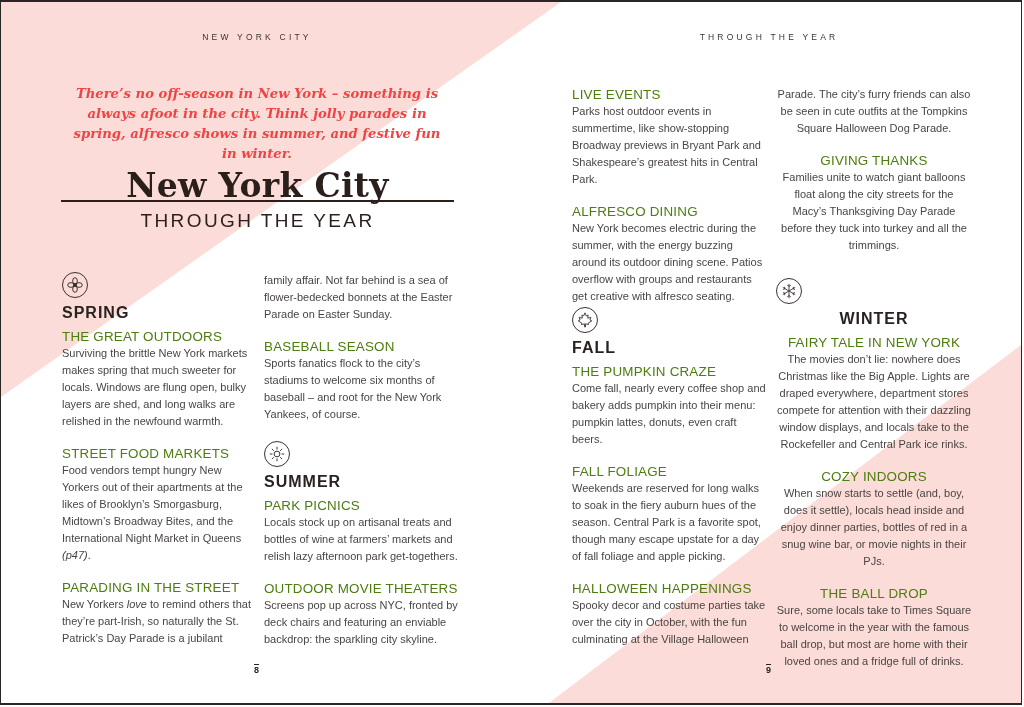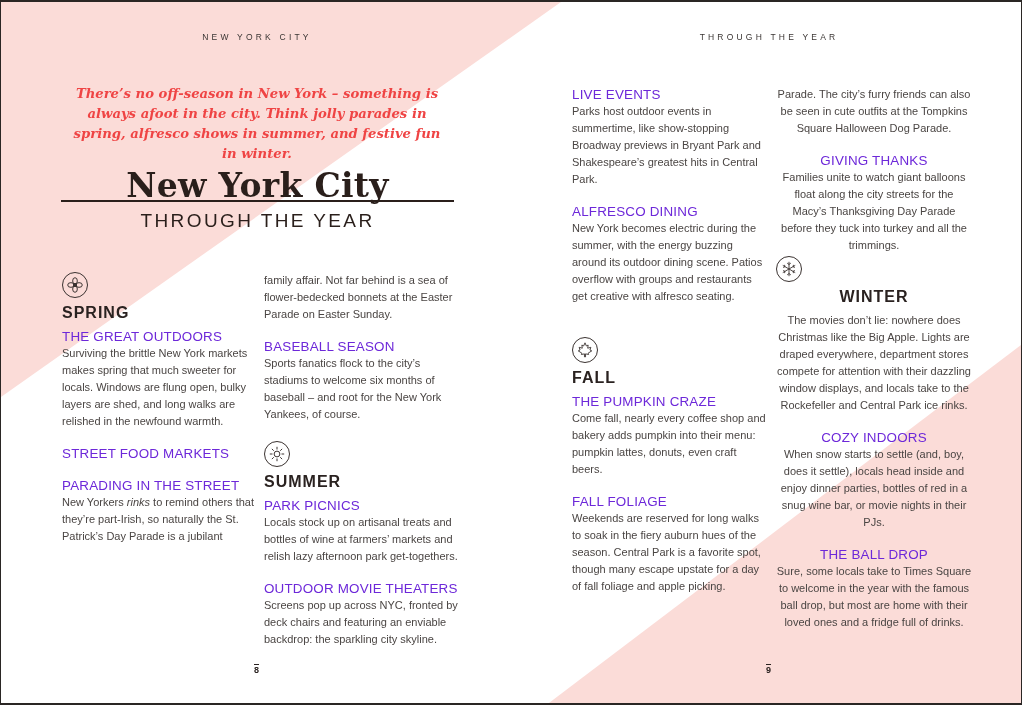--- a/index.html
+++ b/index.html
@@ -53,21 +53,21 @@
       box-sizing: border-box; display: flex; align-items: center; justify-content: center;
       margin-bottom: 6px;
     }
     .season-icon svg { width: 18px; height: 18px; }
     .season-title {
       font-size: 16px; font-weight: bold; letter-spacing: 1px; color: #2a2220;
       margin: 0 0 6px 0;
     }
     .entry { margin-bottom: 15px; }
     .entry-title {
-      font-size: 13.4px; letter-spacing: 0.2px; color: #6d28d9; line-height: 17px;
+      font-size: 13.4px; letter-spacing: 0.2px; color: #4d7c0f; line-height: 17px;
       text-transform: uppercase;
     }
     .entry-body { font-size: 11px; line-height: 17px; color: #4a4543; }
     .entry-body em { font-style: italic; }
     .page-num {
       position: absolute; top: 663px; font-size: 9px; font-weight: bold; color: #2a2220;
       text-decoration: overline;
     }
   </style>
 </head>
@@ -104,24 +104,25 @@
         </svg>
       </div>
       <div class="season-title">SPRING</div>
 
       <div class="entry">
         <div class="entry-title">THE GREAT OUTDOORS</div>
         <div class="entry-body">Surviving the brittle New York markets makes spring that much sweeter for locals. Windows are flung open, bulky layers are shed, and long walks are relished in the newfound warmth.</div>
       </div>
       <div class="entry">
         <div class="entry-title">STREET FOOD MARKETS</div>
+        <div class="entry-body"><span>Food vendors tempt hungry New Yorkers out of their apartments at the likes of Brooklyn’s Smorgasburg, Midtown’s Broadway Bites, and the International Night Market in Queens </span><em>(p47)</em><span>.</span></div>
       </div>
       <div class="entry">
         <div class="entry-title">PARADING IN THE STREET</div>
-        <div class="entry-body"><span>New Yorkers </span><em>rinks</em><span> to remind others that they’re part-Irish, so naturally the St. Patrick’s Day Parade is a jubilant</span></div>
+        <div class="entry-body"><span>New Yorkers </span><em>love</em><span> to remind others that they’re part-Irish, so naturally the St. Patrick’s Day Parade is a jubilant</span></div>
       </div>
     </div>
 
     <div class="col" style="left:263px; top:270px;">
       <div class="entry">
         <div class="entry-body">family affair. Not far behind is a sea of flower-bedecked bonnets at the Easter Parade on Easter Sunday.</div>
       </div>
       <div class="entry" style="margin-bottom:18px;">
         <div class="entry-title">BASEBALL SEASON</div>
         <div class="entry-body">Sports fanatics flock to the city’s stadiums to welcome six months of baseball – and root for the New York Yankees, of course.</div>
@@ -156,67 +157,72 @@
   </div>
 
   <div class="page right">
     <div class="running-head">THROUGH THE YEAR</div>
 
     <div class="col" style="left:59px; top:84px;">
       <div class="entry">
         <div class="entry-title">LIVE EVENTS</div>
         <div class="entry-body">Parks host outdoor events in summertime, like show-stopping Broadway previews in Bryant Park and Shakespeare’s greatest hits in Central Park.</div>
       </div>
-      <div class="entry" style="margin-bottom:32px;">
+      <div class="entry" style="margin-bottom:2px;">
         <div class="entry-title">ALFRESCO DINING</div>
         <div class="entry-body">New York becomes electric during the summer, with the energy buzzing around its outdoor dining scene. Patios overflow with groups and restaurants get creative with alfresco seating.</div>
       </div>
 
       <div class="season-icon">
         <svg viewBox="0 0 20 20" fill="none" stroke="#3a3230" stroke-width="1" stroke-linejoin="round">
           <path d="M10 2 L11.5 5.5 L13.5 4.5 L13 8 L16.5 7 L15.5 10 L17.5 11 L13.5 13.5 L14 15 L10.6 14.3 L10.6 18 M10 2 L8.5 5.5 L6.5 4.5 L7 8 L3.5 7 L4.5 10 L2.5 11 L6.5 13.5 L6 15 L9.4 14.3 L9.4 18"></path>
         </svg>
       </div>
       <div class="season-title">FALL</div>
 
       <div class="entry">
         <div class="entry-title">THE PUMPKIN CRAZE</div>
         <div class="entry-body">Come fall, nearly every coffee shop and bakery adds pumpkin into their menu: pumpkin lattes, donuts, even craft beers.</div>
       </div>
       <div class="entry">
         <div class="entry-title">FALL FOLIAGE</div>
         <div class="entry-body">Weekends are reserved for long walks to soak in the fiery auburn hues of the season. Central Park is a favorite spot, though many escape upstate for a day of fall foliage and apple picking.</div>
       </div>
+      <div class="entry">
+        <div class="entry-title">HALLOWEEN HAPPENINGS</div>
+        <div class="entry-body">Spooky decor and costume parties take over the city in October, with the fun culminating at the Village Halloween</div>
+      </div>
     </div>
 
     <div class="col" style="left:263px; top:84px;text-align:center;">
       <div class="entry">
         <div class="entry-body">Parade. The city’s furry friends can also be seen in cute outfits at the Tompkins Square Halloween Dog Parade.</div>
       </div>
-      <div class="entry" style="margin-bottom:2px;">
+      <div class="entry" style="margin-bottom:24px;">
         <div class="entry-title">GIVING THANKS</div>
         <div class="entry-body">Families unite to watch giant balloons float along the city streets for the Macy’s Thanksgiving Day Parade before they tuck into turkey and all the trimmings.</div>
       </div>
 
       <div class="season-icon">
         <svg viewBox="0 0 20 20" fill="none" stroke="#3a3230" stroke-width="1">
           <line x1="10" y1="2" x2="10" y2="18"></line>
           <line x1="3.1" y1="6" x2="16.9" y2="14"></line>
           <line x1="3.1" y1="14" x2="16.9" y2="6"></line>
           <polyline points="8,3.5 10,5 12,3.5"></polyline>
           <polyline points="8,16.5 10,15 12,16.5"></polyline>
           <polyline points="3.5,8.3 5.5,7.5 5,5.4"></polyline>
           <polyline points="16.5,11.7 14.5,12.5 15,14.6"></polyline>
           <polyline points="3.5,11.7 5.5,12.5 5,14.6"></polyline>
           <polyline points="16.5,8.3 14.5,7.5 15,5.4"></polyline>
         </svg>
       </div>
       <div class="season-title">WINTER</div>
 
       <div class="entry">
+        <div class="entry-title">FAIRY TALE IN NEW YORK</div>
         <div class="entry-body">The movies don’t lie: nowhere does Christmas like the Big Apple. Lights are draped everywhere, department stores compete for attention with their dazzling window displays, and locals take to the Rockefeller and Central Park ice rinks.</div>
       </div>
       <div class="entry">
         <div class="entry-title">COZY INDOORS</div>
         <div class="entry-body">When snow starts to settle (and, boy, does it settle), locals head inside and enjoy dinner parties, bottles of red in a snug wine bar, or movie nights in their PJs.</div>
       </div>
       <div class="entry">
         <div class="entry-title">THE BALL DROP</div>
         <div class="entry-body">Sure, some locals take to Times Square to welcome in the year with the famous ball drop, but most are home with their loved ones and a fridge full of drinks.</div>
       </div>

